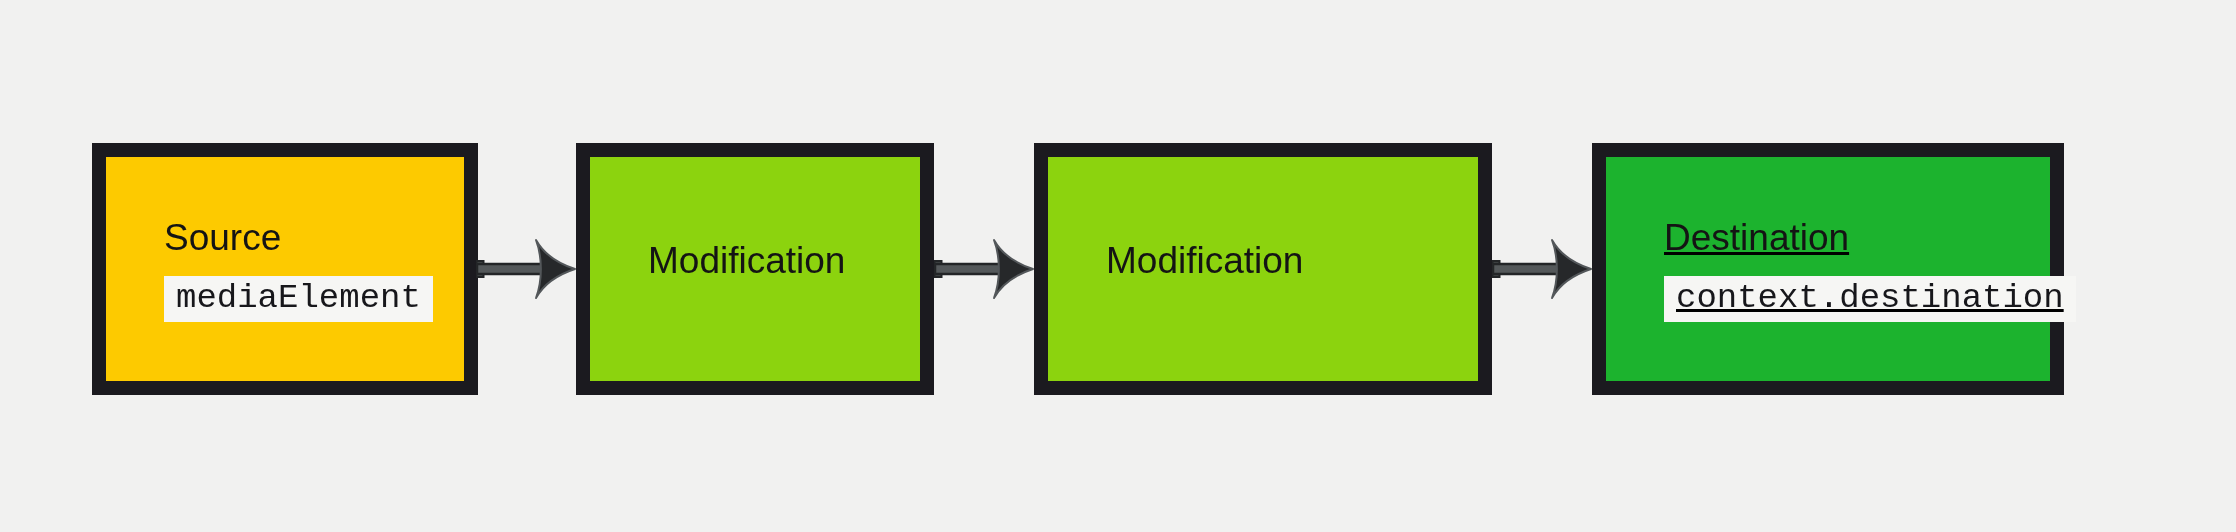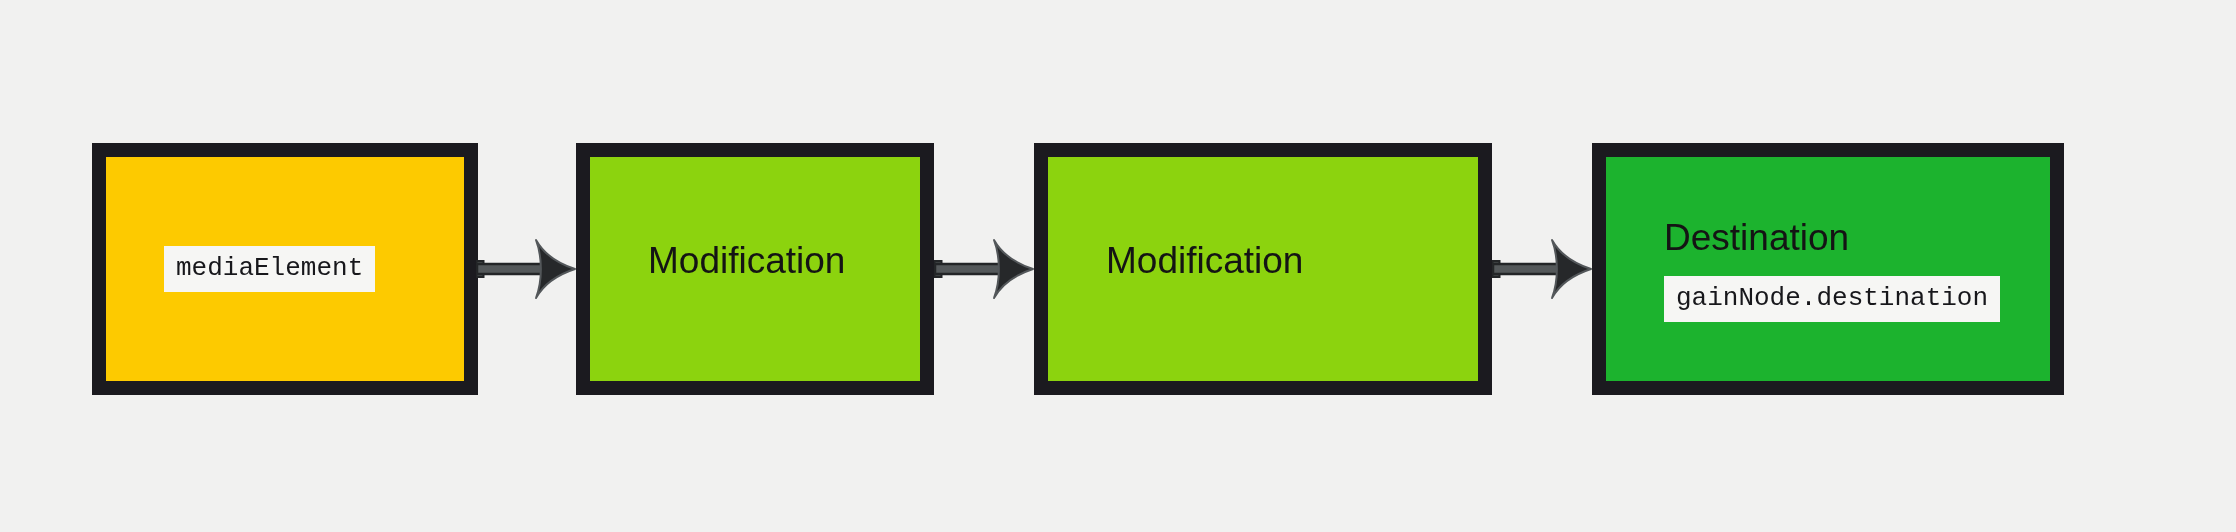--- a/index.html
+++ b/index.html
@@ -24,33 +24,33 @@
     display: flex;
     flex-direction: column;
     justify-content: center;
     align-items: flex-start;
     padding-left: 58px;
     padding-right: 20px;
   }
   .node-1 { left: 92px;   width: 386px; }
   .node-2 { left: 576px;  width: 358px; }
   .node-3 { left: 1034px; width: 458px; }
-  .node-4 { left: 1592px; width: 472px; }
+  .node-4 { left: 1592px; width: 472px; text-decoration: underline; }
 
   .node-title {
     font-size: 37px;
     line-height: 1.2;
     font-weight: 400;
     color: #141414;
     margin: 0 0 16px 0;
   }
   .node-code {
     display: inline-block;
     font-family: "Liberation Mono", monospace;
-    font-size: 26px;
+    font-size: 34px;
     line-height: 33px;
     color: #17171b;
     background: #f6f6f4;
     padding: 6px 12px 7px 12px;
     white-space: nowrap;
   }
   .flow-arrow {
     position: absolute;
     top: 237px;
     width: 100px;
@@ -59,20 +59,21 @@
   .arrow-1 { left: 476px; }
   .arrow-2 { left: 934px; }
   .arrow-3 { left: 1492px; }
 </style>
 </head>
 <body>
 
 <div class="stage">
 
   <div class="node node-1" style="background: rgb(253, 202, 0);">
+    <div class="node-title">Source</div>
     <code class="node-code">mediaElement</code>
   </div>
 
   <svg class="flow-arrow arrow-1" viewBox="0 0 100 64" aria-hidden="true">
     <rect x="0.5" y="24" width="7" height="16" fill="#44484a" stroke="#232527" stroke-width="2"></rect>
     <rect x="1" y="27" width="67" height="10" fill="#54585a" stroke="#232527" stroke-width="2.5"></rect>
     <path d="M99,32 C79,25.5 67.5,16.5 60,3 C66.5,20 66.5,44 60,61 C67.5,47.5 79,38.5 99,32 Z" fill="#26282a" stroke="#53575a" stroke-width="2" stroke-linejoin="round"></path>
   </svg>
 
   <div class="node node-2" style="background: rgb(140, 211, 14);">
@@ -90,16 +91,16 @@
   </div>
 
   <svg class="flow-arrow arrow-3" viewBox="0 0 100 64" aria-hidden="true">
     <rect x="0.5" y="24" width="7" height="16" fill="#44484a" stroke="#232527" stroke-width="2"></rect>
     <rect x="1" y="27" width="67" height="10" fill="#54585a" stroke="#232527" stroke-width="2.5"></rect>
     <path d="M99,32 C79,25.5 67.5,16.5 60,3 C66.5,20 66.5,44 60,61 C67.5,47.5 79,38.5 99,32 Z" fill="#26282a" stroke="#53575a" stroke-width="2" stroke-linejoin="round"></path>
   </svg>
 
   <div class="node node-4" style="background: rgb(28, 179, 46);">
     <div class="node-title">Destination</div>
-    <code class="node-code">gainNode.destination</code>
+    <code class="node-code">context.destination</code>
   </div>
 
 </div>
 
 </body></html>

